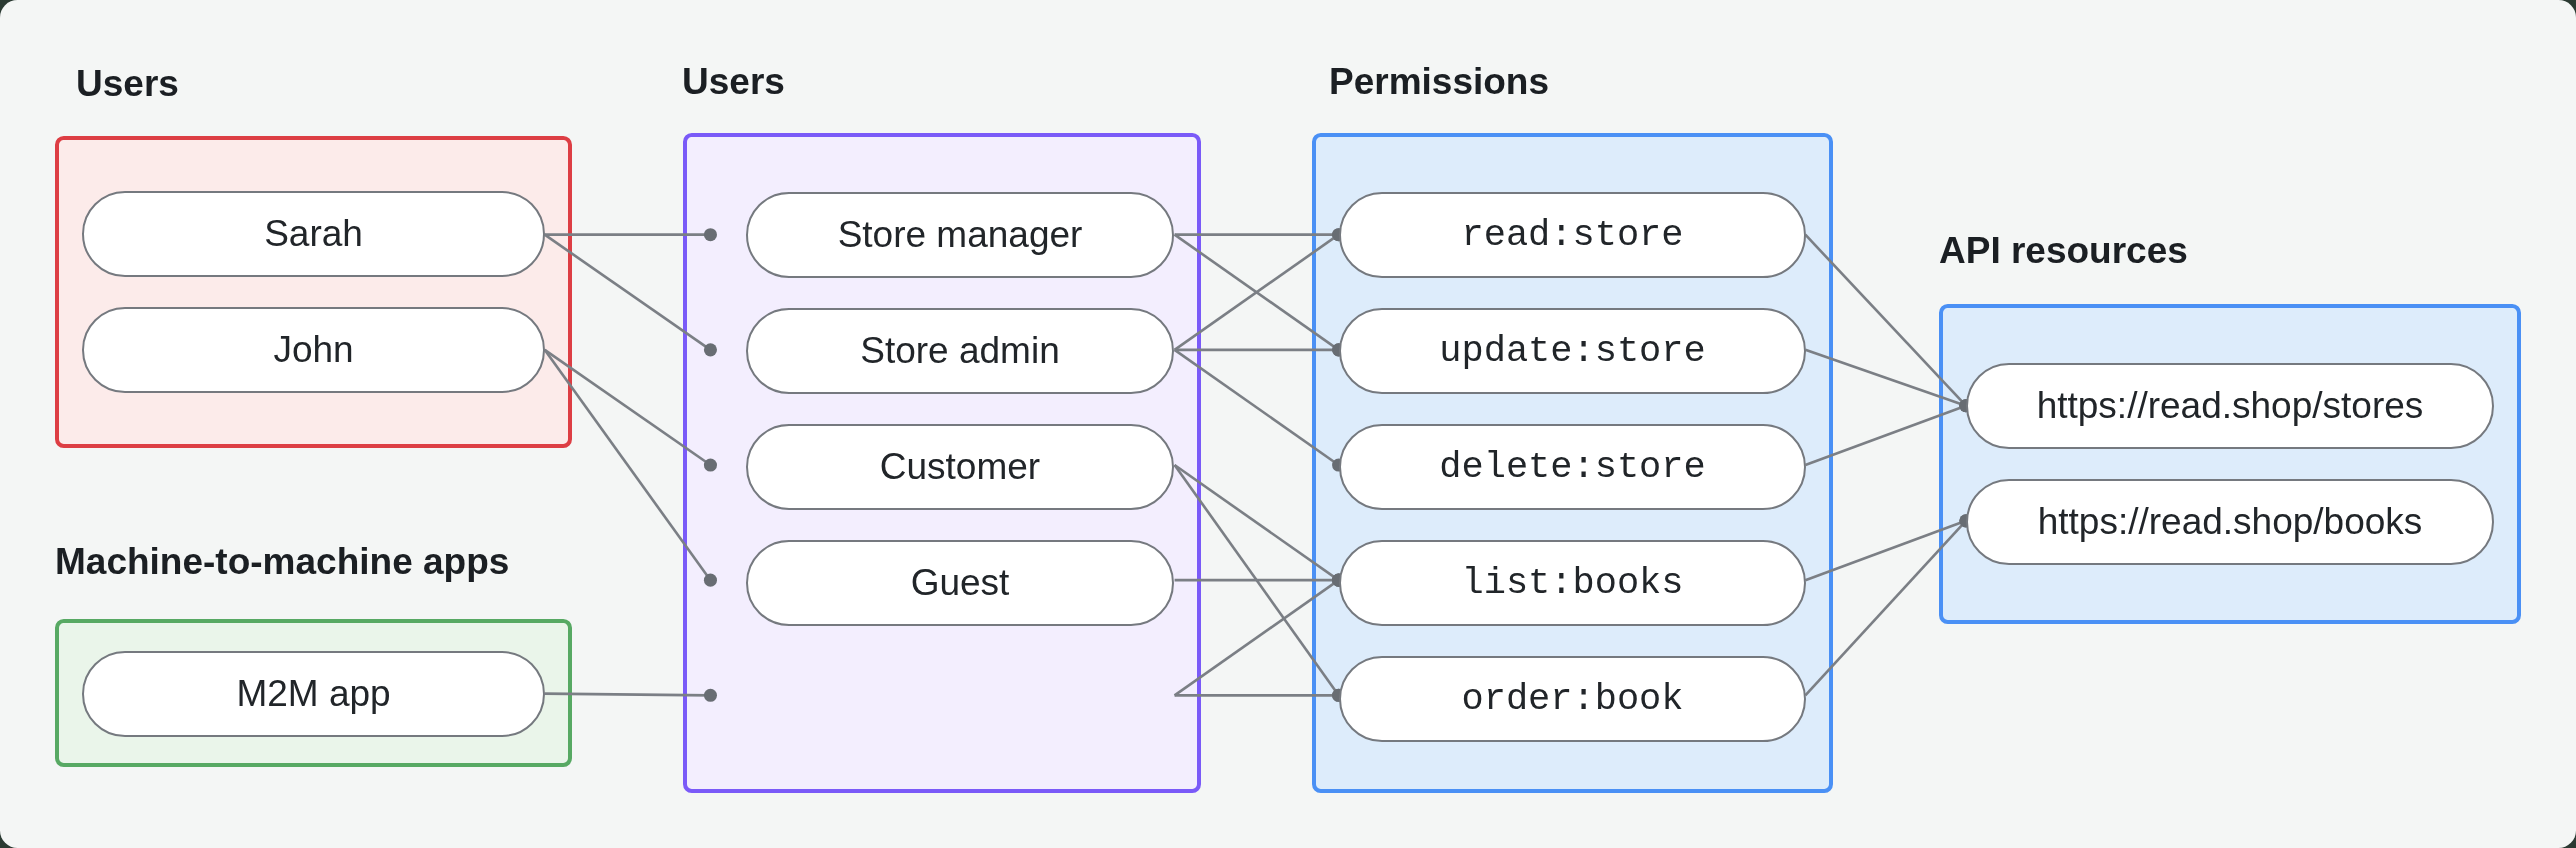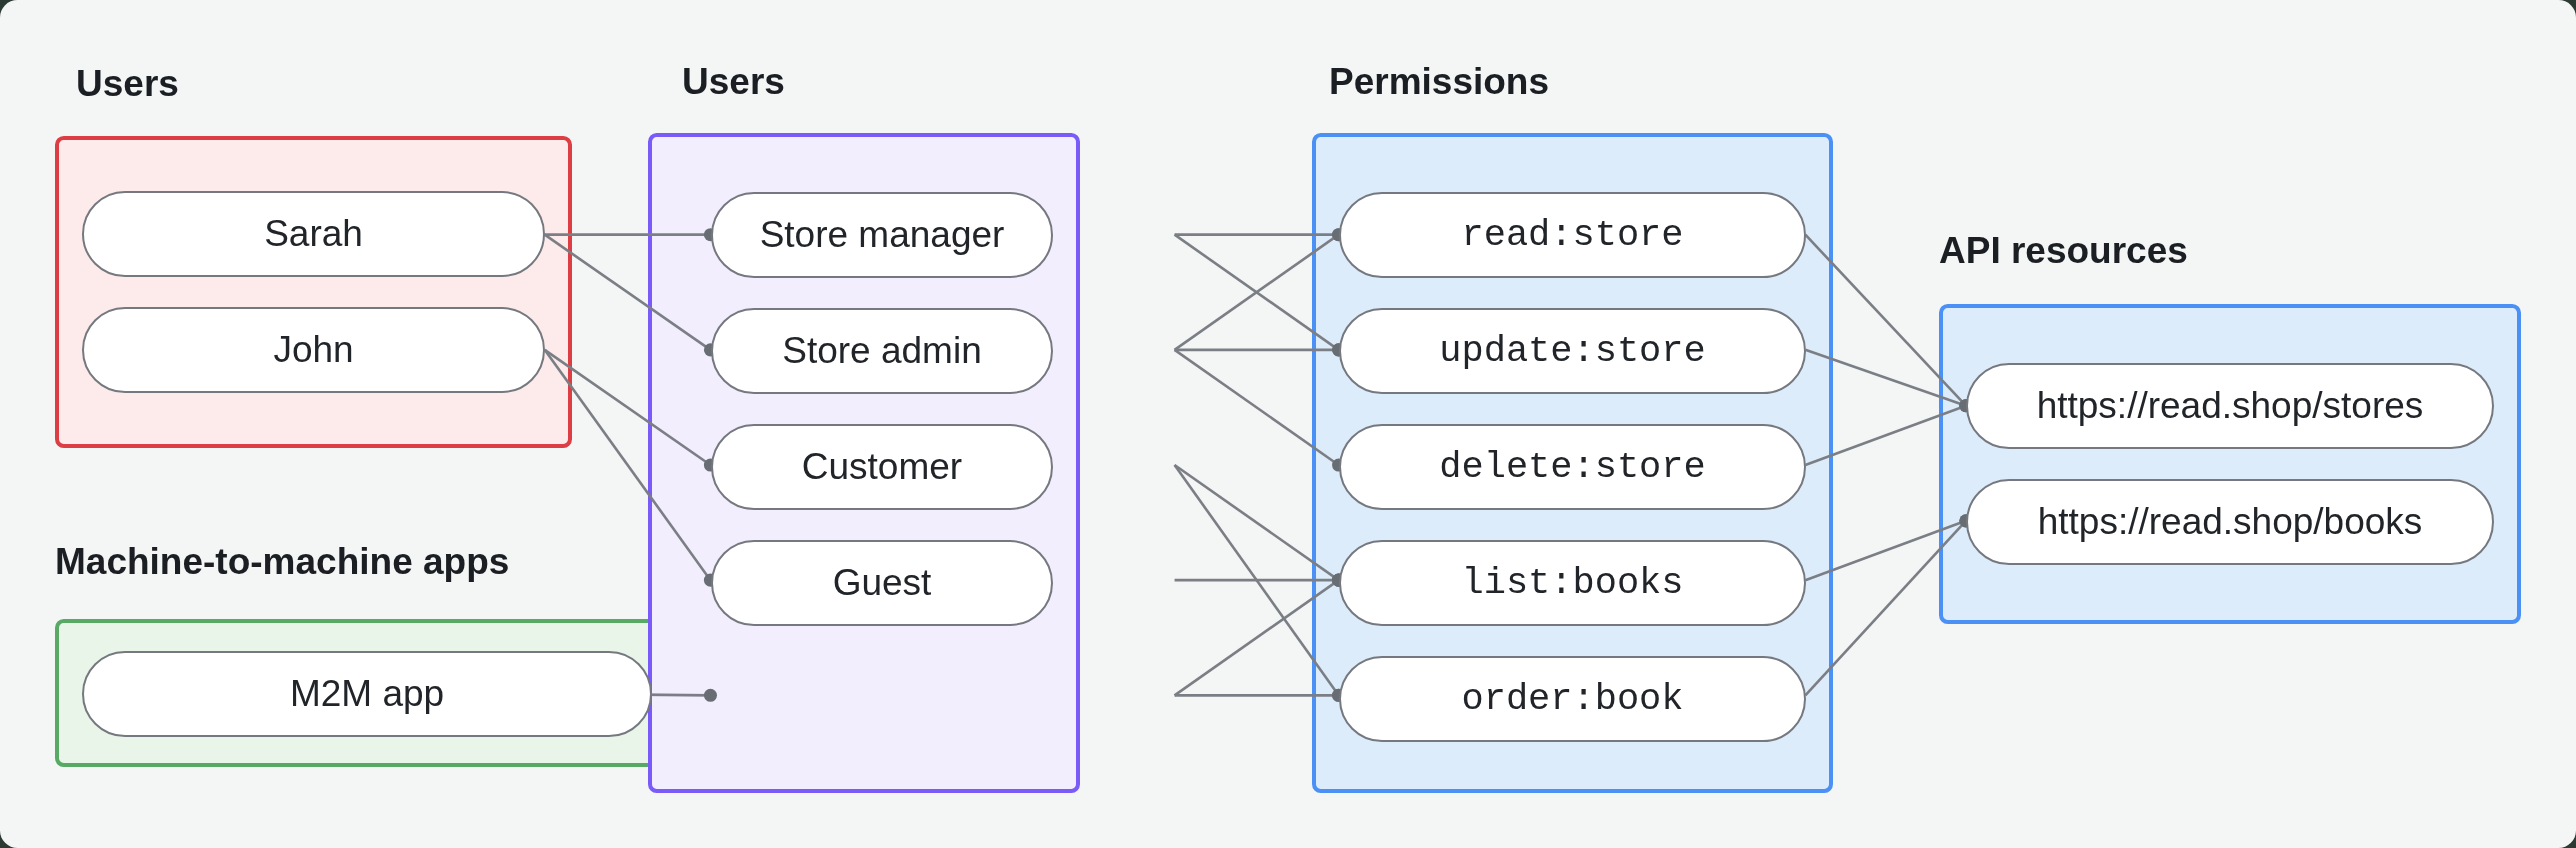--- a/index.html
+++ b/index.html
@@ -29,22 +29,22 @@
     position:absolute;border:4.4px solid transparent;background:transparent;
   }
   .pill{
     height:86px;border:2.6px solid var(--pill-border);border-radius:43px;
     background:var(--pill-bg);margin:0 23px 30px 23px;
     display:flex;align-items:center;justify-content:center;
     font-size:37px;color:var(--pill-text);white-space:nowrap;
   }
   
   .pos-users       {left:55px;  top:136px; width:517px; height:312px;}
-  .pos-m2m         {left:55px;  top:619px; width:624px; height:148px;}
-  .pos-roles       {left:648px; top:133px; width:432px; height:660px;padding-left:36px;}
+  .pos-m2m         {left:55px;  top:619px; width:517px; height:148px;}
+  .pos-roles       {left:683px; top:133px; width:518px; height:660px;padding-left:36px;}
   .pos-permissions {left:1312px;top:133px; width:521px; height:660px;}
   .pos-api         {left:1939px;top:304px; width:582px; height:320px;}
   .pad-users       {padding-top:51px;}
   .pad-m2m         {padding-top:28px;}
   .pad-roles       {padding-top:55px;}
   .pad-permissions {padding-top:55px;font-family:Liberation Mono, monospace;}
   .pad-api         {padding-top:55px;}
   #edges{position:absolute;left:0;top:0;width:2576px;height:848px;pointer-events:none;}
 </style>
 </head>

